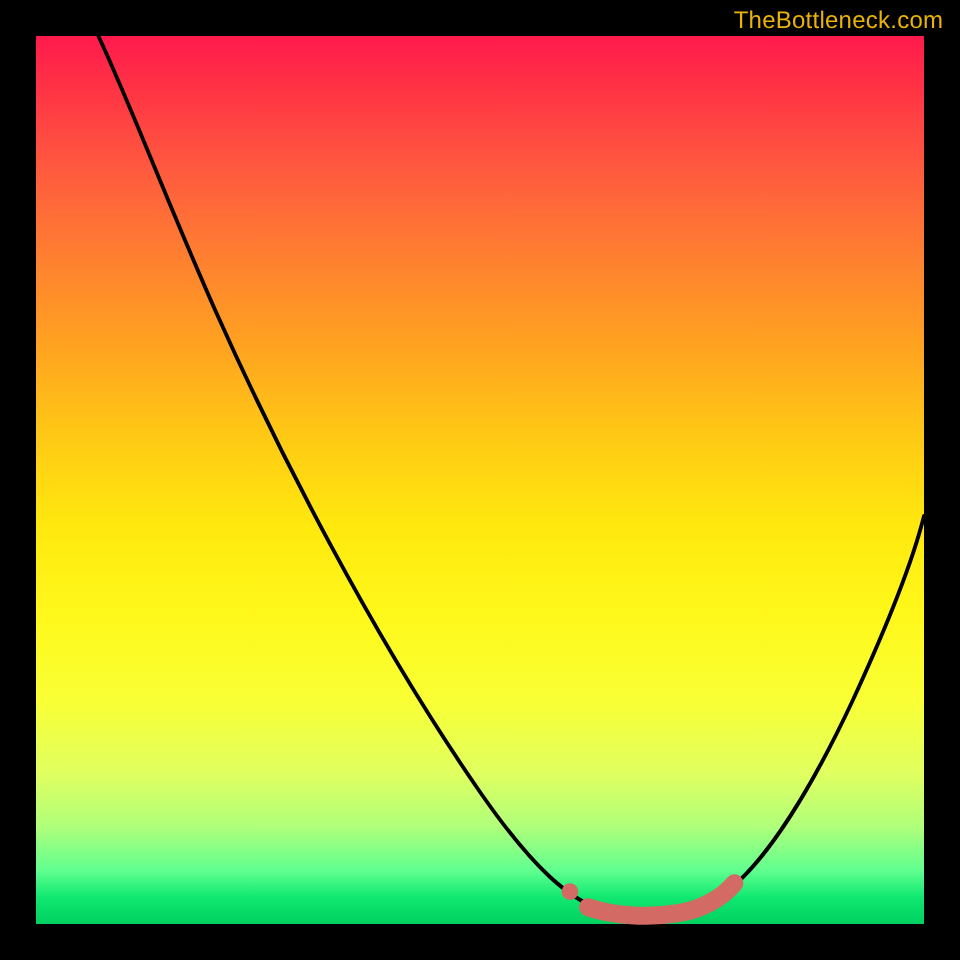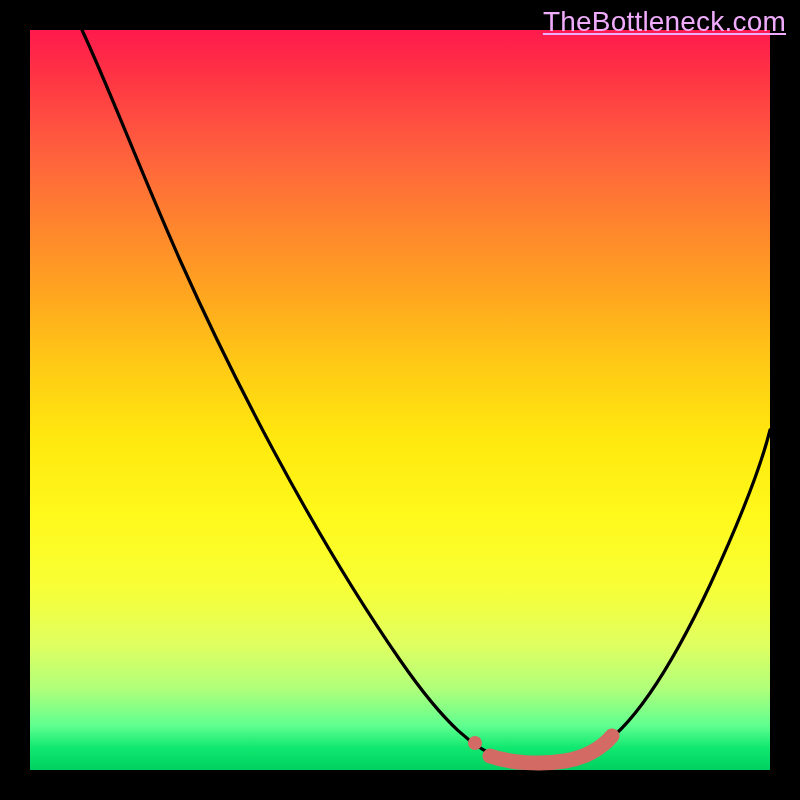--- a/index.html
+++ b/index.html
@@ -38,25 +38,24 @@
       #b0ff7a 89%,
       #60ff90 94%,
       #10e870 97%,
       #00d060 100%
     );
   }
   .watermark {
     position: absolute;
     top: 6px;
     right: 14px;
-    color: #f0abfc;
-    font-size: 28px;
+    color: #eab308;
+    font-size: 20px;
     font-weight: 500;
     letter-spacing: 0.2px;
-    text-decoration: underline;
   }
   svg.curve {
     position: absolute;
     top: 30px;
     left: 30px;
     width: 740px;
     height: 740px;
     overflow: visible;
   }
 </style>

